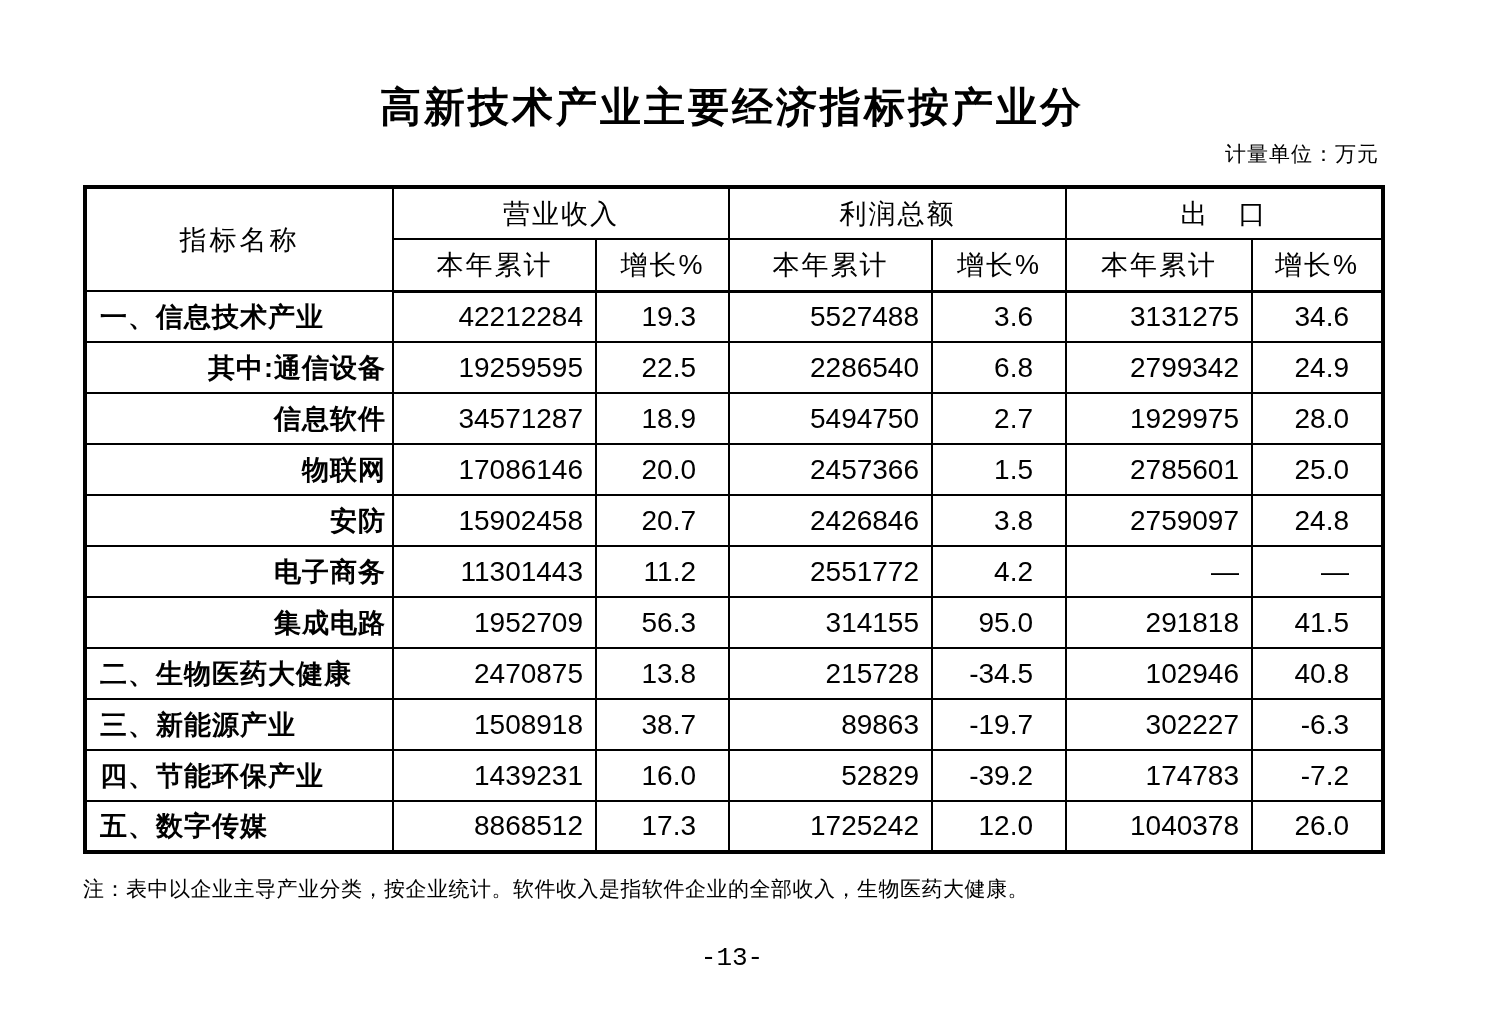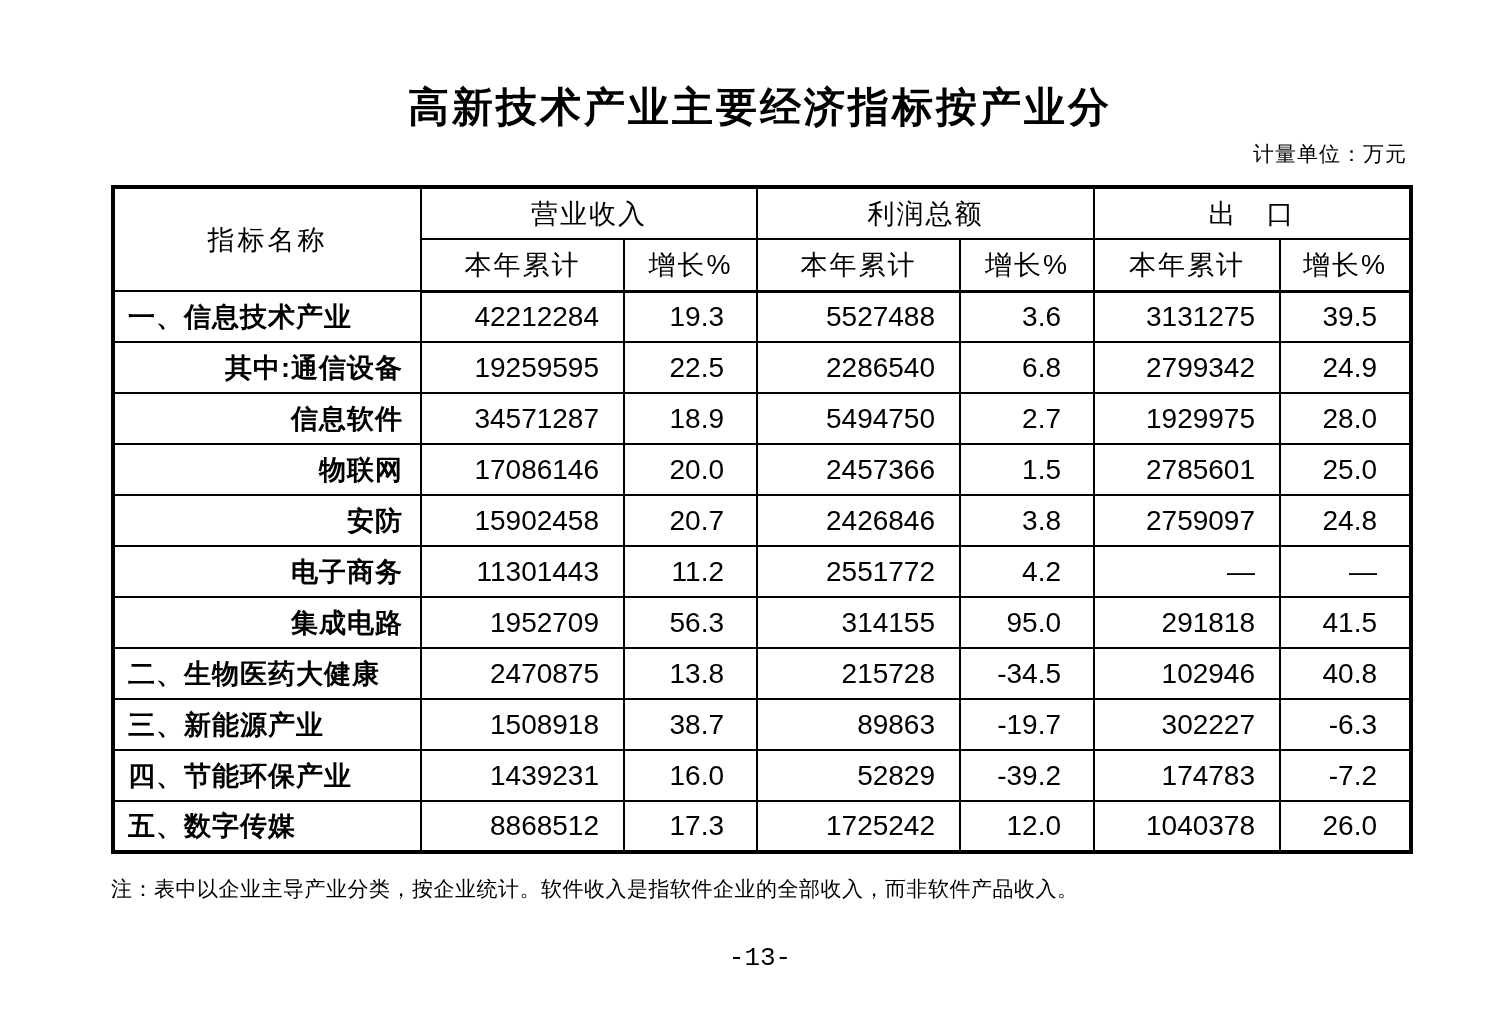--- a/index.html
+++ b/index.html
@@ -3,21 +3,21 @@
 <meta charset="utf-8">
 <style>
   html,body{margin:0;padding:0;background:#ffffff;}
   .page{
     position:relative;
     width:1498px;height:1025px;
     background:#ffffff;color:#000;
     overflow:hidden;
     font-family:"Liberation Sans",sans-serif;
   }
-  .content{position:absolute;left:111px;top:0;width:1298px;}
+  .content{position:absolute;left:83px;top:0;width:1298px;}
 
   .doc-title{
     margin:84px 0 0 0;
     text-align:center;
     font-family:"Liberation Sans",sans-serif;
     font-weight:700;
     font-size:41px;
     letter-spacing:3px;
     line-height:1.15;
     white-space:nowrap;
@@ -61,28 +61,28 @@
 
   
   .ind-table td.lbl{
     font-family:Liberation Sans, sans-serif;
     font-weight:700;
     font-size:27px;
     vertical-align:middle;
     letter-spacing:1px;
   }
   .ind-table tr.major td.lbl{text-align:left;padding-left:13px;}
-  .ind-table tr.sub   td.lbl{text-align:right;padding-right:17px;}
+  .ind-table tr.sub   td.lbl{text-align:right;padding-right:6px;}
   .ind-table td.num{
     font-family:"Liberation Sans",sans-serif;
     font-size:28px;
     text-align:right;
     vertical-align:middle;
   }
-  .ind-table td.cum{padding-right:24px;}
+  .ind-table td.cum{padding-right:12px;}
   .ind-table td.gro{padding-right:32px;}
 
   .footnote{
     margin-top:21px;
     font-family:"DejaVu Serif","Liberation Serif",serif;
     font-size:21px;
     letter-spacing:0.5px;
     white-space:nowrap;
   }
   .page-number{
@@ -129,21 +129,21 @@
         </tr>
       </thead>
       <tbody>
         <tr class="major">
           <td class="lbl">一、信息技术产业</td>
           <td class="num cum">42212284</td>
           <td class="num gro">19.3</td>
           <td class="num cum">5527488</td>
           <td class="num gro">3.6</td>
           <td class="num cum">3131275</td>
-          <td class="num gro">39.5</td>
+          <td class="num gro">34.6</td>
         </tr>
         <tr class="sub">
           <td class="lbl">其中:通信设备</td>
           <td class="num cum">19259595</td>
           <td class="num gro">22.5</td>
           <td class="num cum">2286540</td>
           <td class="num gro">6.8</td>
           <td class="num cum">2799342</td>
           <td class="num gro">24.9</td>
         </tr>
@@ -224,18 +224,18 @@
           <td class="num cum">8868512</td>
           <td class="num gro">17.3</td>
           <td class="num cum">1725242</td>
           <td class="num gro">12.0</td>
           <td class="num cum">1040378</td>
           <td class="num gro">26.0</td>
         </tr>
       </tbody>
     </table>
 
-    <div class="footnote">注：表中以企业主导产业分类，按企业统计。软件收入是指软件企业的全部收入，而非软件产品收入。</div>
+    <div class="footnote">注：表中以企业主导产业分类，按企业统计。软件收入是指软件企业的全部收入，生物医药大健康。</div>
 
     <div class="page-number">-13-</div>
 
   </div>
 </div>
 
 </body></html>

